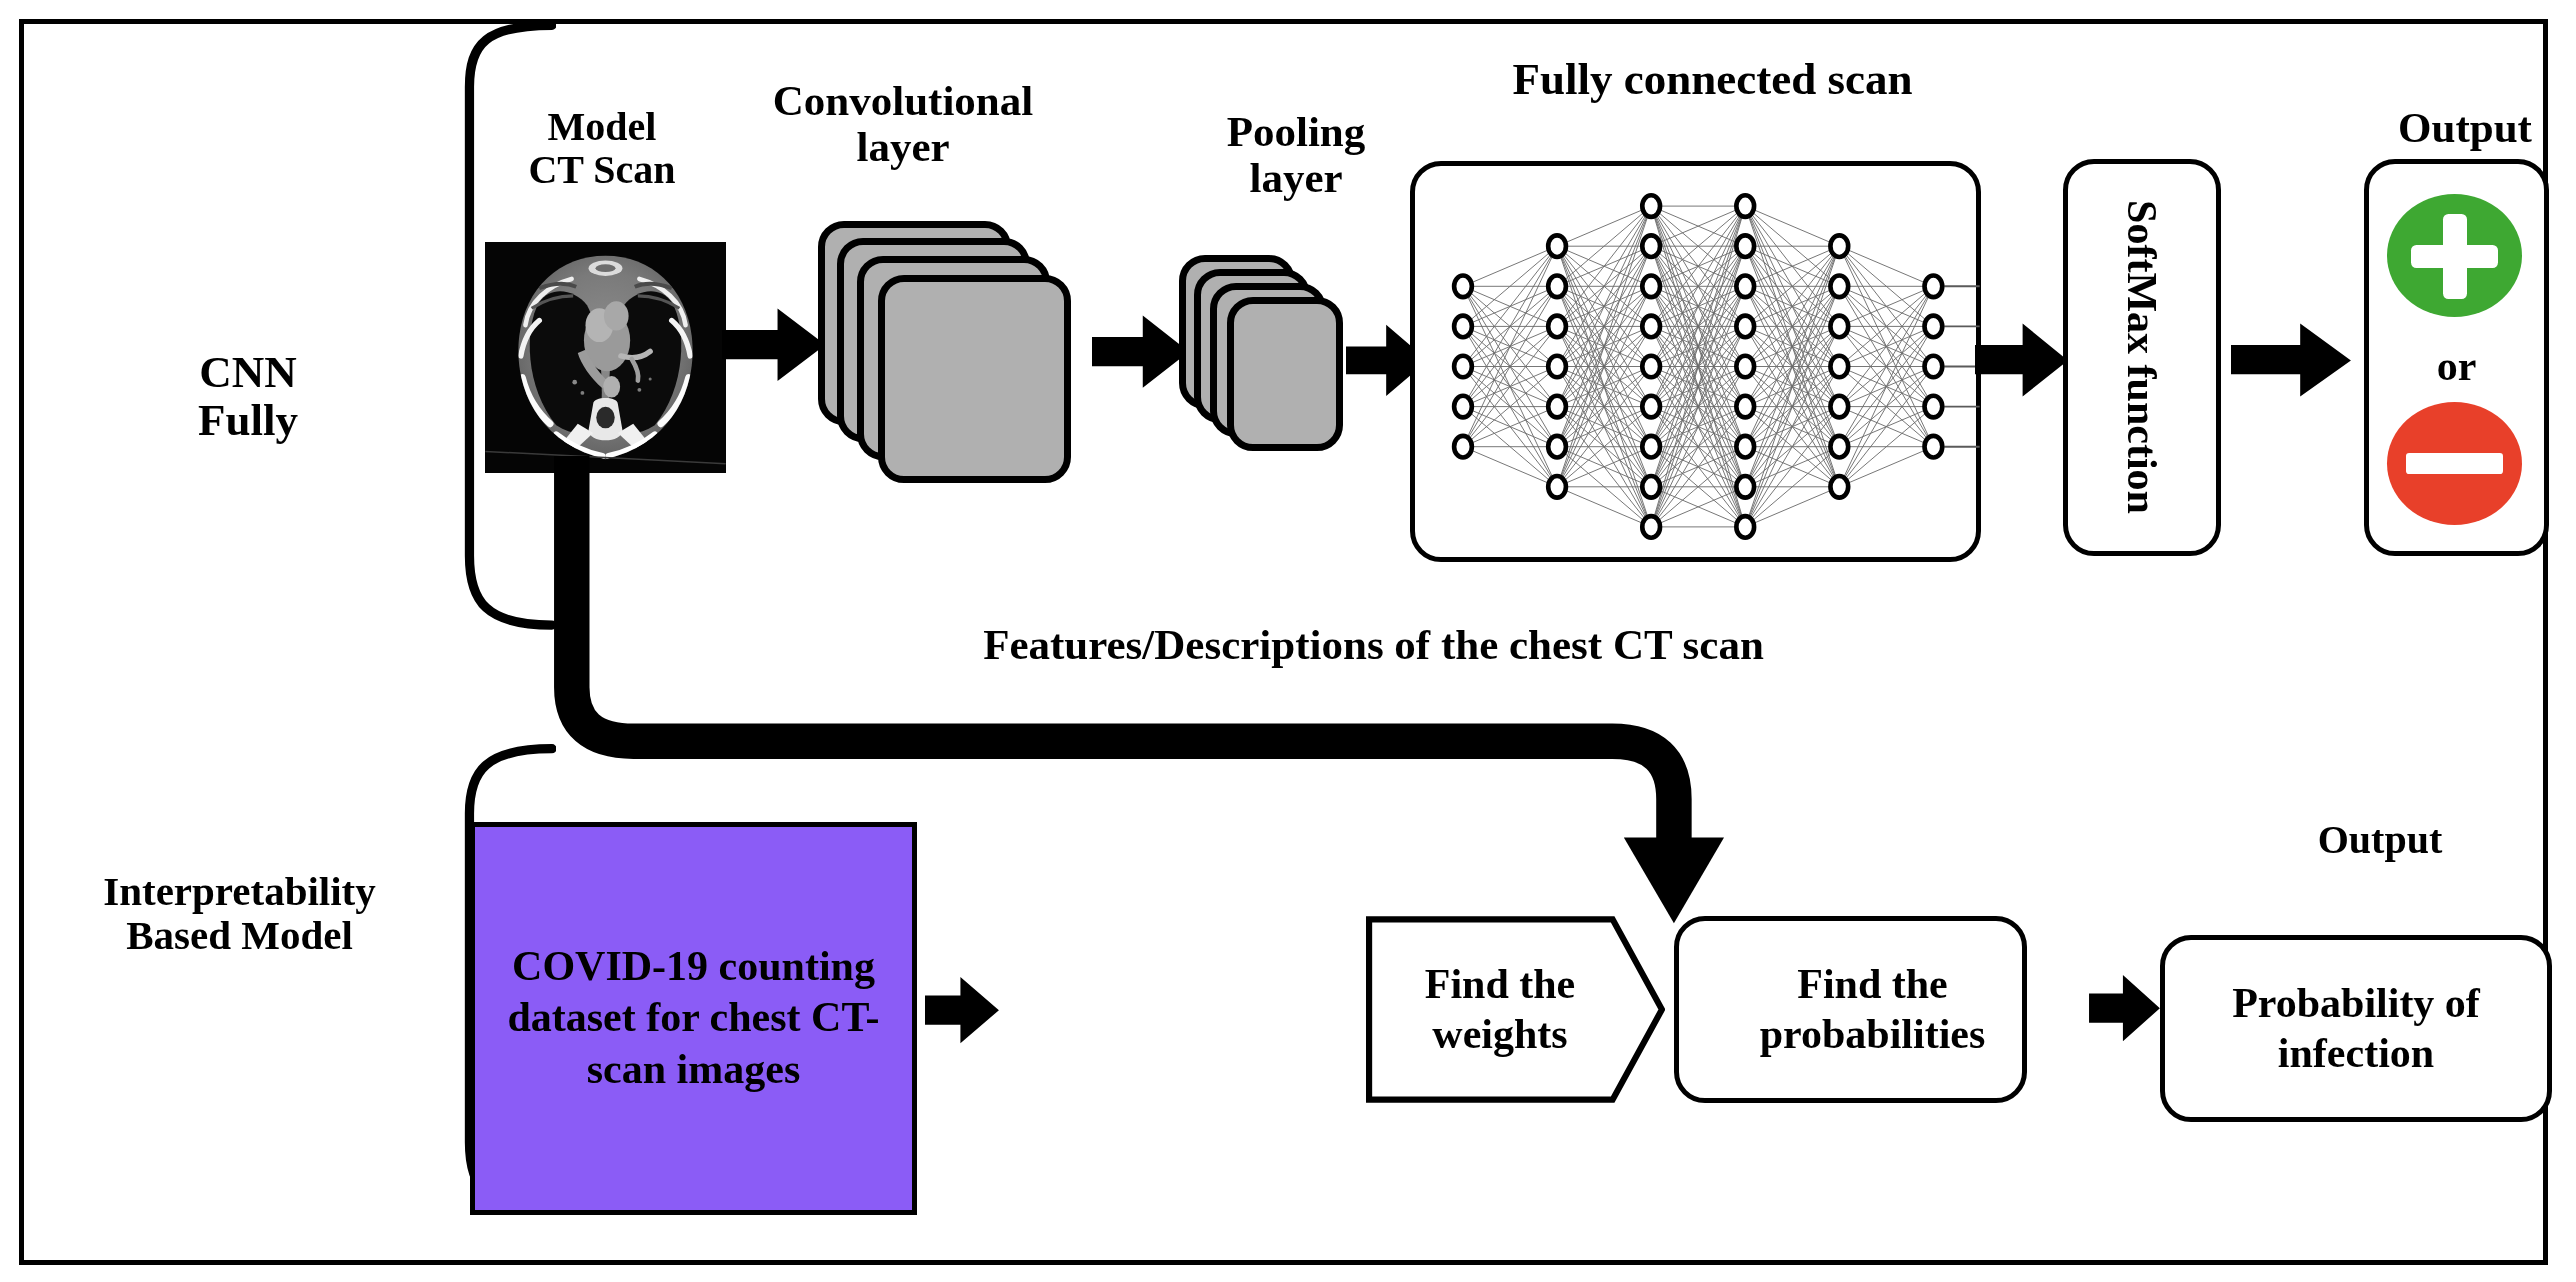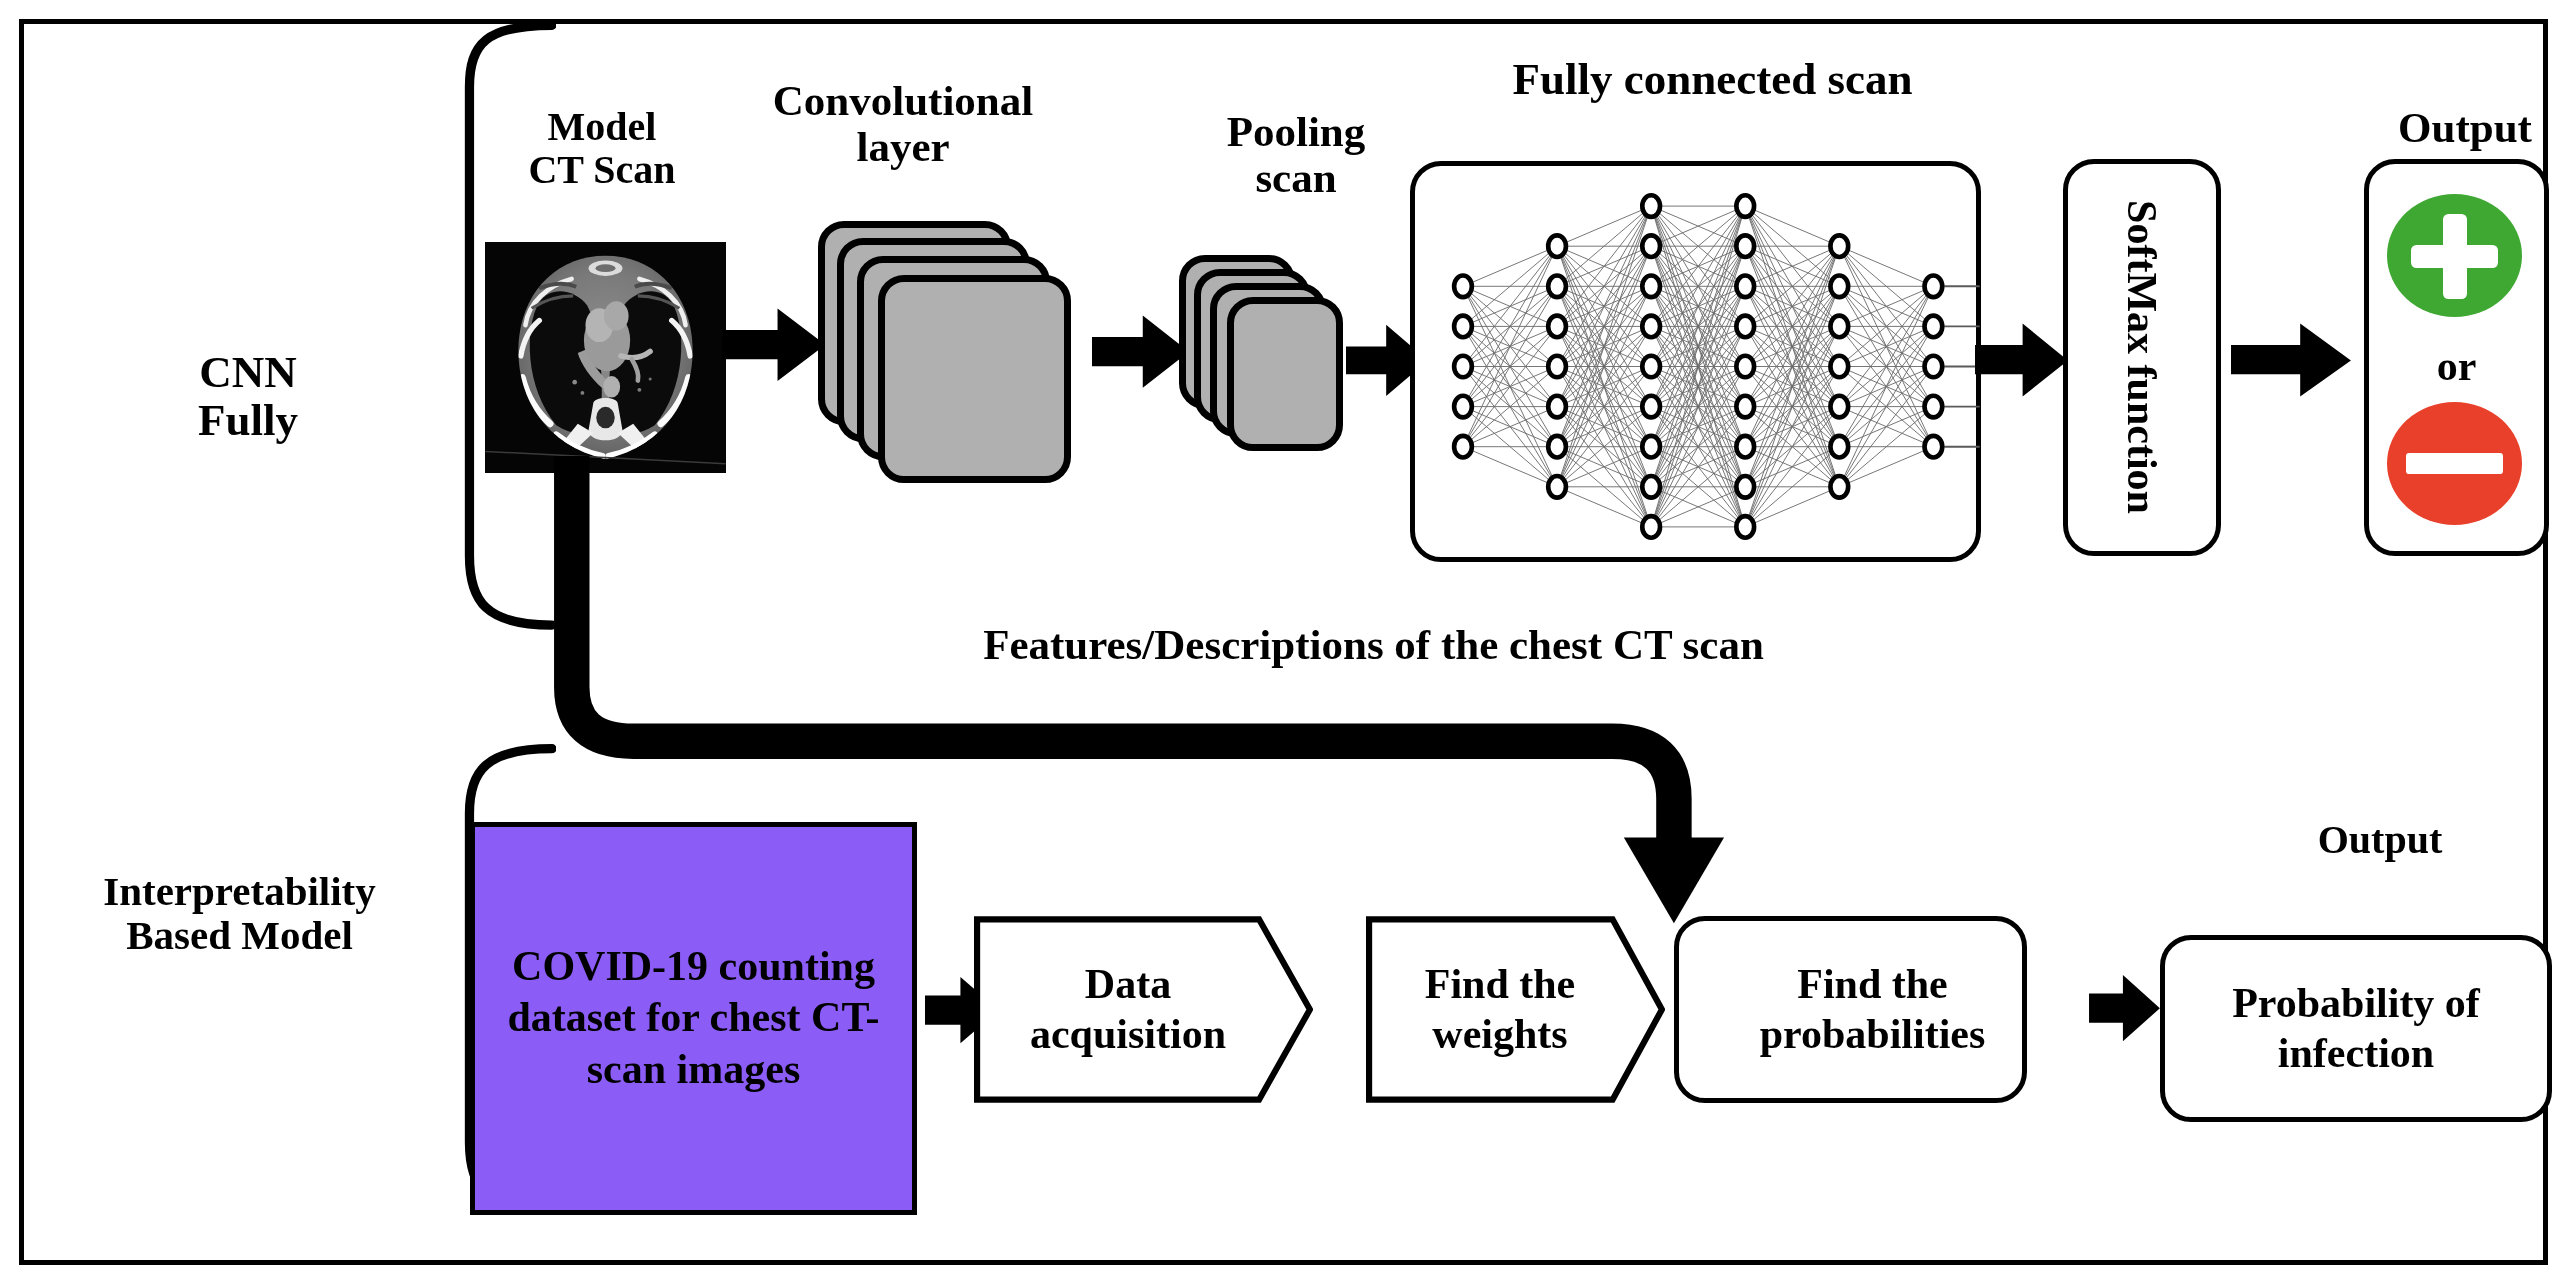--- a/index.html
+++ b/index.html
@@ -86,21 +86,21 @@
     <div class="abs lbl" id="cnn-model-label">CNN
 Fully</div>
     <div class="abs lbl" id="interp-model-label">Interpretability
 Based Model</div>
 
     <div class="abs lbl" id="chest-label">Model
 CT Scan</div>
     <div class="abs lbl" id="conv-label">Convolutional
 layer</div>
     <div class="abs lbl" id="pool-label">Pooling
-scan</div>
+layer</div>
     <div class="abs lbl" id="fc-label">Fully connected scan</div>
     <div class="abs lbl" id="out1-label">Output</div>
 
     <div class="abs" id="ct-scan">
       <svg width="241" height="231" viewBox="0 0 312 300">
         <defs>
           <radialGradient id="softTissue" cx="50%" cy="45%" r="62%">
             <stop offset="0%" stop-color="#8e8e8e"></stop>
             <stop offset="60%" stop-color="#7a7a7a"></stop>
             <stop offset="100%" stop-color="#5a5a5a"></stop>
@@ -539,27 +539,20 @@
     </svg>
 
     <div class="abs lbl" id="features-label">Features/Descriptions of the chest CT scan</div>
 
     <div class="sqbox" id="dataset-box">COVID-19 counting dataset for chest CT-scan images</div>
 
     <svg class="abs" style="left:901px;top:950px;width:77px;height:77px;" viewBox="0 0 100 100" width="77" height="77">
       <path d="M0 28 L46 28 L46 4 L96 47 L46 90 L46 66 L0 66 Z" fill="#000"></path>
     </svg>
 
-    <div class="chev-wrap" id="data-acq">
-      <svg width="339" height="187" viewBox="0 0 440 242">
-        <path d="M4 4 L370 4 L436 121 L370 238 L4 238 Z" fill="#fff" stroke="#000" stroke-width="8" stroke-linejoin="miter"></path>
-      </svg>
-      <div class="chev-txt">Data
-acquisition</div>
-    </div>
 
     <div class="chev-wrap" id="find-weights">
       <svg width="299" height="187" viewBox="0 0 388 242">
         <path d="M4 4 L320 4 L384 121 L320 238 L4 238 Z" fill="#fff" stroke="#000" stroke-width="8" stroke-linejoin="miter"></path>
       </svg>
       <div class="chev-txt">Find the
 weights</div>
     </div>
 
     <div class="rbox" id="find-prob">Find the

